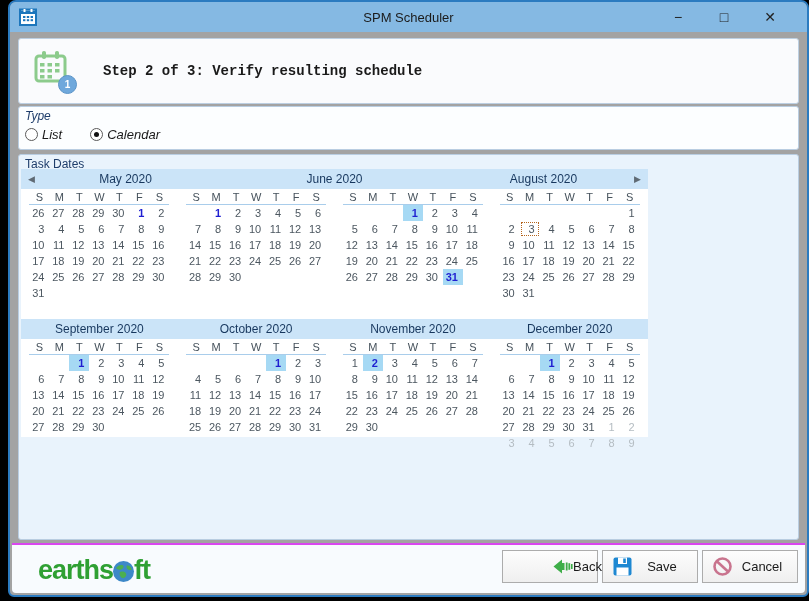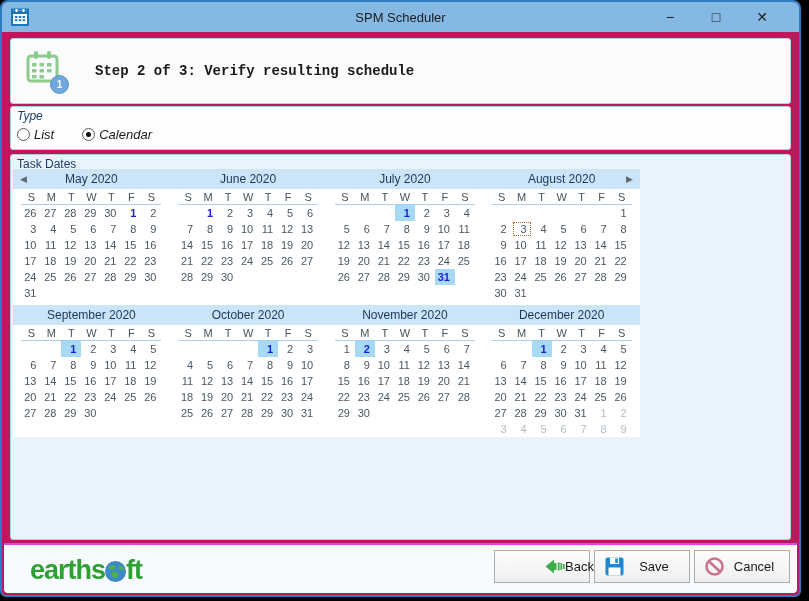--- a/index.html
+++ b/index.html
@@ -1,20 +1,20 @@
 <!DOCTYPE html>
 <html><head>
 <meta charset="utf-8">
 <style>
   html,body { margin:0; padding:0; background:#000; font-family:"Liberation Sans", sans-serif; }
   .stage { position:relative; width:809px; height:601px; background:#000; overflow:hidden; }
   .window {
-    position:absolute; top:0; left:0; width:801px; height:597px;
+    position:absolute; top:0; left:8px; width:801px; height:597px;
     box-sizing:border-box; border:2px solid #2b7bc0;
-    border-radius:8px 8px 6px 6px; background:#be185d; overflow:hidden;
+    border-radius:8px 8px 6px 6px; background:#a3a3a3; overflow:hidden;
   }
   
   .titlebar { position:absolute; top:0; left:0; right:0; height:30px; background:#85b9e3; display:flex; align-items:center; }
   .titlebar-icon { position:absolute; left:9px; top:6px; width:18px; height:18px; }
   .titlebar-title { position:absolute; left:0; right:0; text-align:center; font-size:13px; color:#1b1b1b; }
   .win-controls { position:absolute; right:14px; top:0; height:30px; display:flex; }
   .win-btn { width:46px; height:30px; line-height:30px; text-align:center; font-size:14px; color:#222; cursor:default; }
   
   .step-panel { position:absolute; top:36px; left:8px; right:8px; height:64px; background:#fafbfd; border:1px solid #bccfe2; border-radius:3px; }
   .step-icon-wrap { position:absolute; left:14px; top:11px; width:42px; height:42px; }
@@ -39,21 +39,21 @@
   .cal-months { display:flex; }
   .month { flex:1; }
   .dow-row { width:140px; margin:2px auto 0; display:flex; border-bottom:1px solid #a9cdeb; padding-bottom:1px; }
   .dow { width:20px; text-align:center; font-size:11px; color:#46525c; }
   .week { width:140px; margin:0 auto; display:flex; height:16px; }
   .day { width:20px; box-sizing:border-box; font-size:11px; line-height:16px; color:#4c5760; text-align:right; padding-right:5px; }
   .day.bold { color:#1f1fd1; font-weight:bold; }
   .day.sel  { color:#1f1fd1; font-weight:bold; background:#a6d9f4; }
   .day.muted{ color:#b4bcc2; }
   .day.focus{ outline:1px dotted #b5651d; outline-offset:-2px; }
-  .cal-row + .cal-row { margin-top:4px; }
+  .cal-row + .cal-row { margin-top:18px; }
   
   .footer { position:absolute; left:2px; right:2px; bottom:2px; top:541px; background:#f8fbfe; border-top:2px solid #d946ef; border-radius:0 0 4px 4px;text-decoration:underline; }
   .logo { position:absolute; left:26px; top:10px; font-size:27px; font-weight:bold; color:#2fa033; letter-spacing:-1px; display:flex; align-items:center; }
   .logo svg { margin:2px -1px 0 -1px; }
   .btn { position:absolute; top:5px; width:96px; height:33px; box-sizing:border-box; border:1px solid #acacac; background:linear-gradient(#fdfdfd,#efefef); display:flex; align-items:center; cursor:default; }
   .btn .icon { margin-left:9px; width:21px; height:21px; flex:none; }
   .btn .lbl { flex:1; text-align:center; font-size:13px; color:#1a1a1a; margin-right:6px; }
   .btn-back { left:490px;padding-left:40px; } .btn-save { left:590px; } .btn-cancel { left:690px; }
 </style>
 </head>
@@ -119,21 +119,20 @@
 
     <div class="groupbox task-group">
       <span class="group-label">Task Dates</span>
       <div class="cal-panel" id="calendar">
           <div class="cal-row">
             <div class="cal-band">
               <span class="cal-nav prev">◀</span>
               <span class="cal-nav next">▶</span>
               <div class="cal-band-title">May 2020</div>
               <div class="cal-band-title">June 2020</div>
-              <div class="cal-band-title">July 2020</div>
               <div class="cal-band-title">August 2020</div>
             </div>
             <div class="cal-months">
               <div class="month">
                 <div class="dow-row">
                   <span class="dow">S</span>
                   <span class="dow">M</span>
                   <span class="dow">T</span>
                   <span class="dow">W</span>
                   <span class="dow">T</span>

